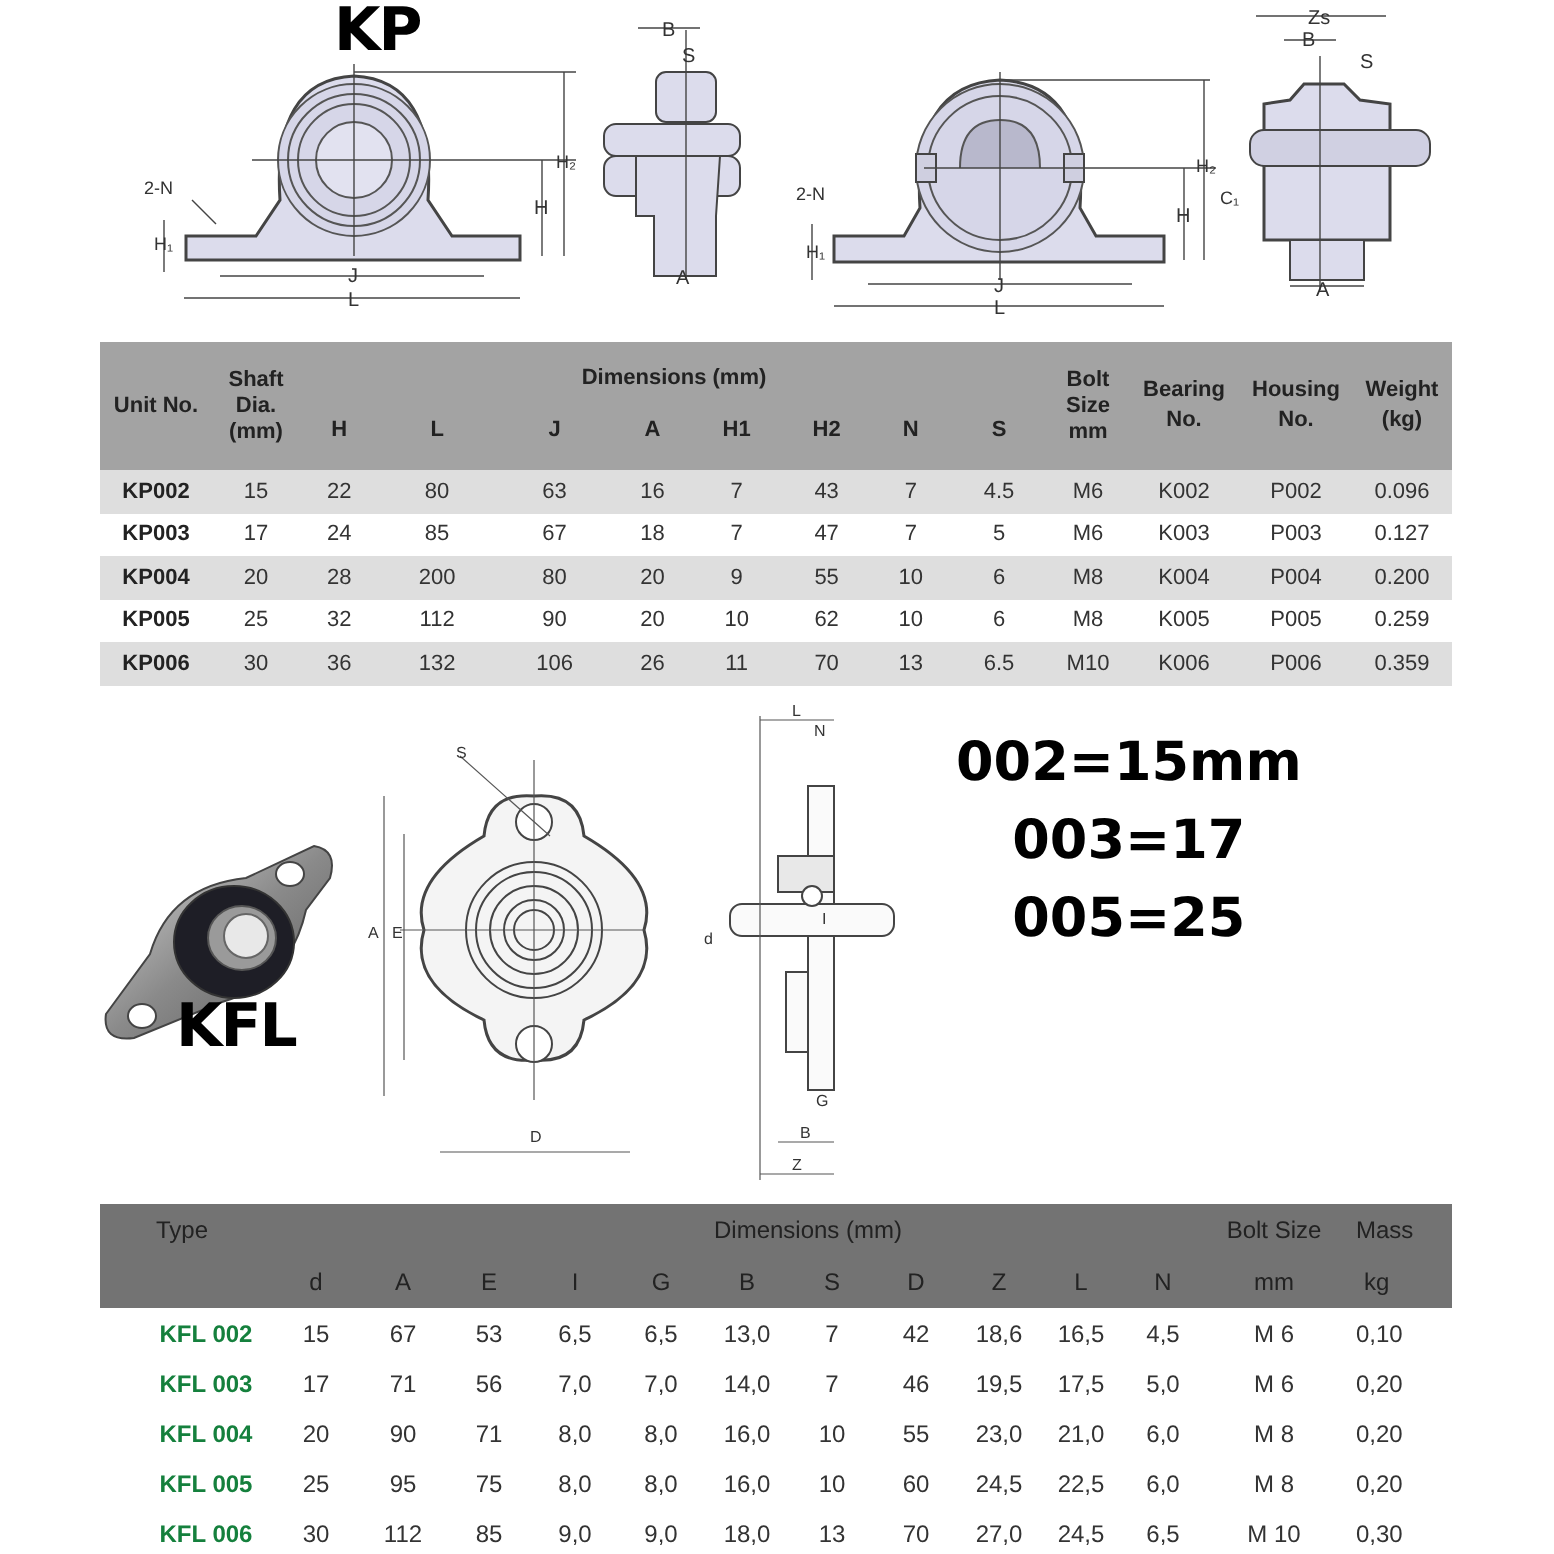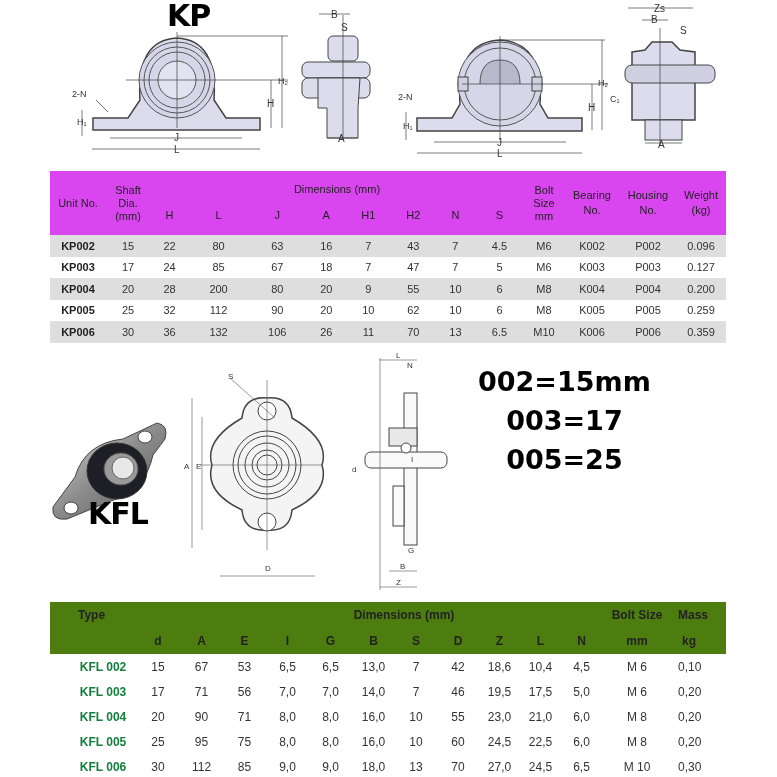--- a/index.html
+++ b/index.html
@@ -13,29 +13,29 @@
   #kp-title { left: 167px; top: -2px; font-size: 30px; letter-spacing: -1px; }
   #kfl-title { left: 88px; top: 496px; font-size: 30px; letter-spacing: -1px; }
 
   .mapping { left: 478px; top: 362px; font-family: "DejaVu Sans", sans-serif; font-weight: bold; font-size: 27px; line-height: 39px; color: #000; text-align: center; }
 
   
   svg text { font-family: "Liberation Sans", sans-serif; }
 
   
   .kp-table { left: 50px; top: 171px; width: 676px; border-collapse: collapse; font-size: 11px; }
-  .kp-table th { background: #d946ef; font-weight: normal; color: #222; padding: 0; }
+  .kp-table th { background: #a3a3a3; font-weight: bold; color: #222; padding: 0; }
   .kp-table td { text-align: center; color: #333; height: 21.5px; padding: 0; }
   .kp-table tr.odd td { background: #dedede; }
   .kp-table tr.even td { background: #ffffff; }
   .kp-table td.unit { font-weight: bold; color: #222; }
 
   
   .kfl-table { left: 50px; top: 602px; width: 676px; border-collapse: collapse; font-size: 12px; }
-  .kfl-table th { background: #4d7c0f; font-weight: bold; color: #222; padding: 0; height: 26px; }
+  .kfl-table th { background: #737373; font-weight: normal; color: #222; padding: 0; height: 26px; }
   .kfl-table td { text-align: center; color: #333; height: 25px; padding: 0; }
   .kfl-table td.unit { text-align: center; padding-left: 20px; font-weight: bold; color: #15803d; }
 </style>
 </head>
 <body>
 
 <div class="abs big-label" id="kp-title">KP</div>
 
 <svg class="abs" style="left:60px;top:20px" width="240" height="140" viewBox="60 20 240 140">
 
@@ -345,21 +345,21 @@
       <td class="unit">KFL 002</td>
       <td>15</td>
       <td>67</td>
       <td>53</td>
       <td>6,5</td>
       <td>6,5</td>
       <td>13,0</td>
       <td>7</td>
       <td>42</td>
       <td>18,6</td>
-      <td>10,4</td>
+      <td>16,5</td>
       <td>4,5</td>
       <td>M 6</td>
       <td style="text-align:left;padding-left:6px">0,10</td>
     </tr>
     <tr>
       <td class="unit">KFL 003</td>
       <td>17</td>
       <td>71</td>
       <td>56</td>
       <td>7,0</td>

